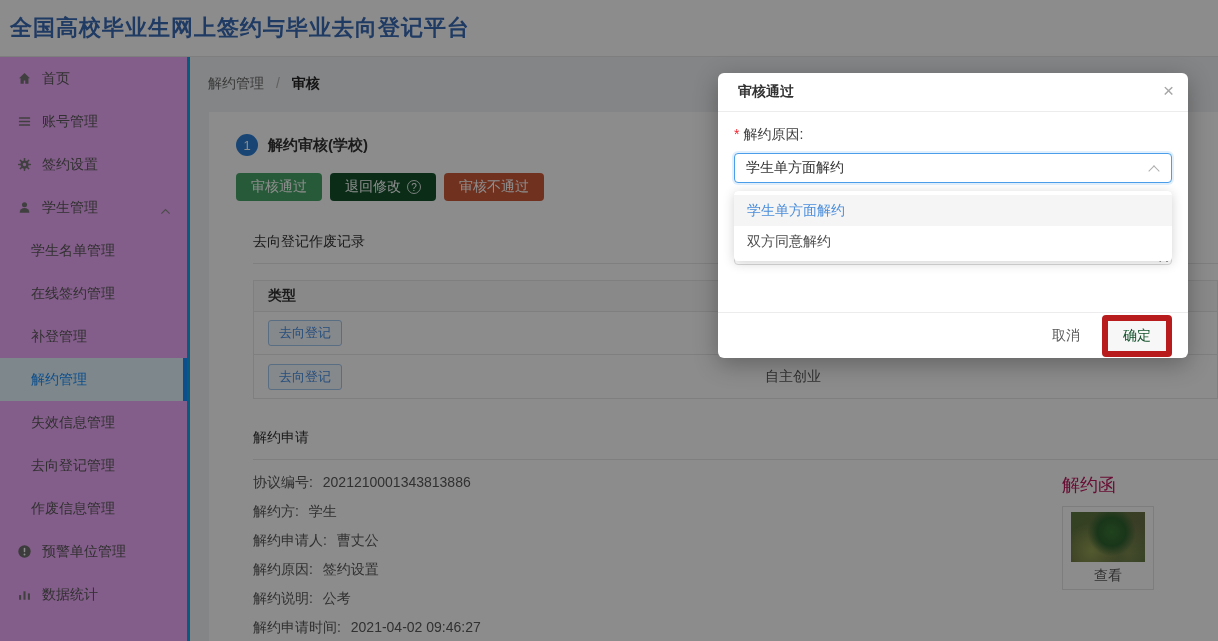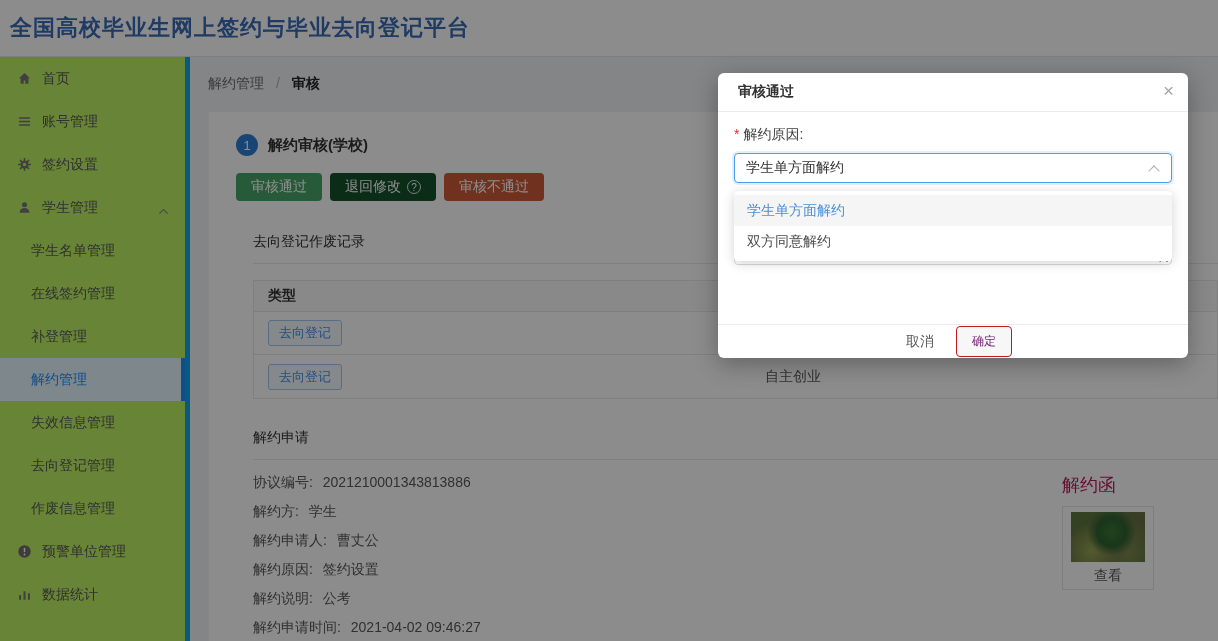--- a/index.html
+++ b/index.html
@@ -5,21 +5,21 @@
   * { margin:0; padding:0; box-sizing:border-box; }
   html,body { background:#e5e5e5; }
   .page {
     position:relative; width:1218px; height:641px; overflow:hidden;
     background:#f0f2f5; font-family:Liberation Sans, sans-serif;
   }
   
   .header { position:absolute; top:0; left:0; right:0; height:57px; background:#fff; border-bottom:1px solid #e6e6e6; z-index:1; }
   .app-title { position:absolute; left:10px; top:13px; font-size:22px; font-weight:bold; color:#3a6bb5; letter-spacing:1px; }
   
-  .sidebar { position:absolute; top:57px; left:0; bottom:0; width:190px; background:#bef264; border-right:5px solid #0ea5e9; z-index:1; }
+  .sidebar { position:absolute; top:57px; left:0; bottom:0; width:190px; background:#f0abfc; border-right:3px solid #0ea5e9; z-index:1; }
   .menu-item { position:relative; height:43px; display:flex; align-items:center; padding-left:16px; font-size:14px; color:#595959; cursor:pointer; }
   .menu-item .mi-icon { width:16px; height:16px; margin-right:10px; display:inline-flex; align-items:center; justify-content:center; color:#757575; flex:none; }
   .menu-item.child { padding-left:31px; }
   .menu-item .chev { position:absolute; right:16px; top:17px; }
   .menu-item.active { background:#e6f7ff; color:#1890ff; }
   .menu-item.active::after { content:""; position:absolute; right:0; top:0; bottom:0; width:4px; background:#1890ff; }
   .mi-icon svg { display:block; }
   
   .breadcrumb { position:absolute; left:208px; top:75px; font-size:14px; color:#6b6b6b; z-index:1; }
   .breadcrumb .sep { margin:0 8px; color:#b0b0b0; }
@@ -72,23 +72,23 @@
   .req-mark { color:#f5222d; margin-right:4px; }
   .select-box { height:30px; border:1px solid #4a9eea; border-radius:4px; box-shadow:0 0 0 2px rgba(74,158,234,.16); display:flex; align-items:center; padding:0 11px; font-size:14px; color:#333; position:relative; cursor:pointer; background:#fff; }
   .caret-up { position:absolute; right:13px; top:13px; width:8px; height:8px; border-left:1.5px solid #aeaeae; border-top:1.5px solid #aeaeae; transform:rotate(45deg); }
   .ta { margin-top:8px; height:74px; border:1px solid #d9d9d9; border-radius:4px; position:relative; background:#fff; }
   .resize-handle { position:absolute; right:2px; bottom:2px; width:10px; height:10px;
     background:repeating-linear-gradient(135deg, transparent 0 2px, #9a9a9a 2px 3px, transparent 3px 5px);
     clip-path:polygon(100% 0, 0 100%, 100% 100%); cursor:nwse-resize; }
   .dropdown { position:absolute; left:16px; right:16px; top:118px; background:#fff; border-radius:4px; box-shadow:0 2px 12px rgba(0,0,0,.18); padding:4px 0; z-index:30; }
   .dd-option { height:31px; line-height:31px; padding:0 13px; font-size:14px; color:#4d4d4d; cursor:pointer; }
   .dd-option.selected { color:#4a8ddb; background:#f5f5f5; }
-  .modal-footer { position:absolute; left:0; right:0; bottom:0; height:34px; border-top:1px solid #ececec; display:flex; align-items:center; justify-content:center; }
+  .modal-footer { position:absolute; left:0; right:0; bottom:0; height:46px; border-top:1px solid #ececec; display:flex; align-items:center; justify-content:flex-end; padding-right:16px; }
   .btn-cancel { background:none; border:none; color:#595959; font-size:14px; padding:6px 12px; margin-right:10px; cursor:pointer; font-family:inherit; }
-  .btn-confirm { background:#f7f7f7; border:1px solid #b91c1c; border-radius:4px; color:#701a75; font-size:12px; padding:6px 15px; cursor:not-allowed; font-family:inherit; }
+  .btn-confirm { background:#f7f7f7; border:6px solid #b91c1c; border-radius:4px; color:#14532d; font-size:14px; padding:6px 15px; cursor:not-allowed; font-family:inherit; }
 </style>
 </head>
 <body>
 
 <div class="page">
 
   <div class="header">
     <div class="app-title">全国高校毕业生网上签约与毕业去向登记平台</div>
   </div>
 

